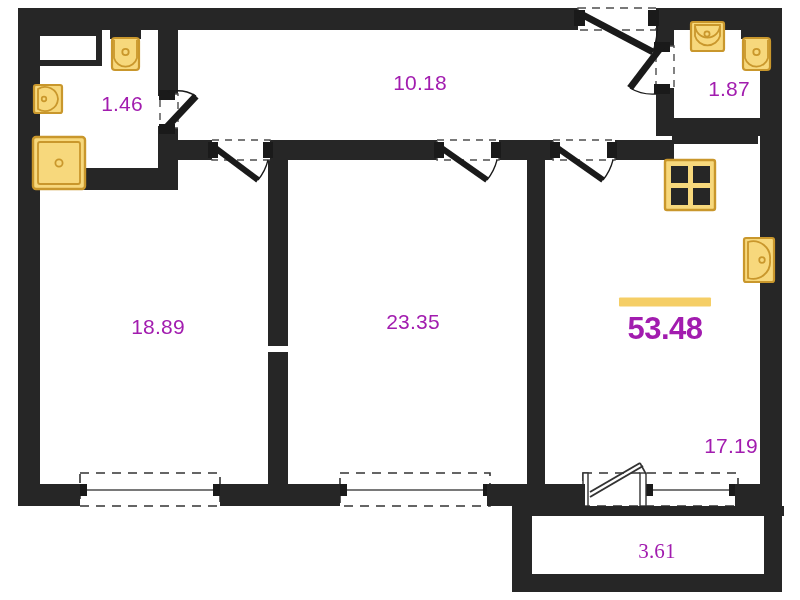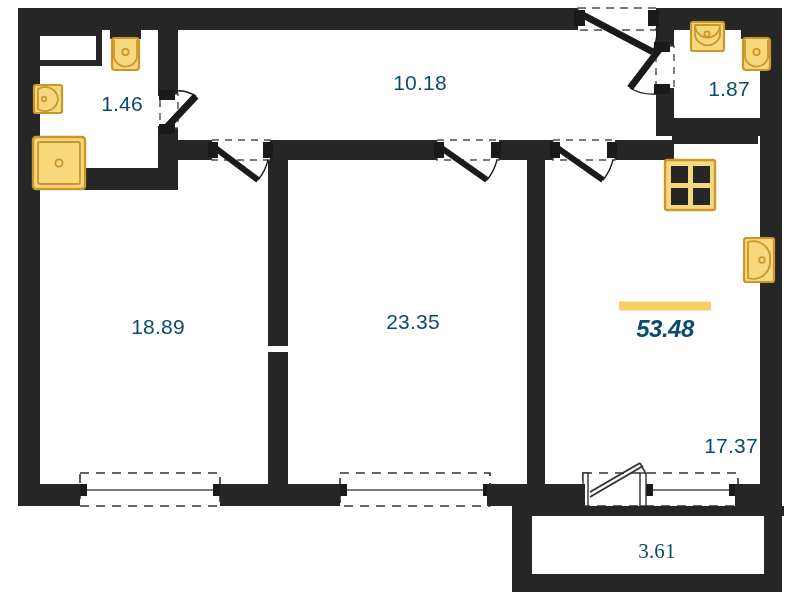--- a/index.html
+++ b/index.html
@@ -22,31 +22,30 @@
     position: absolute;
     top: 0;
     left: 0;
     width: 800px;
     height: 600px;
     display: block;
   }
   .room-label {
     position: absolute;
     font-family: "Liberation Sans", sans-serif;
-    color: #0c4a6e;
+    color: #a21caf;
     white-space: nowrap;
     transform: translate(-50%, -50%);
     letter-spacing: 0.2px;
   }
   .room-label.small { font-size: 21px; font-weight: 400; }
   .room-label.total {
-    font-size: 24px;
+    font-size: 31px;
     font-weight: 700;
     letter-spacing: -0.5px;
-    font-style: italic;
   }
   .total-wrap {
     position: absolute;
     transform: translate(-50%, -50%);
     text-align: center;
   }
   .total-bar {
     width: 92px;
     height: 9px;
     background: #f5ce66;
@@ -251,21 +250,21 @@
   <div class="room-label small" style="left:122px; top:104px;">1.46</div>
 
   <div class="room-label small" style="left:420px; top:83px;">10.18</div>
 
   <div class="room-label small" style="left:729px; top:89px;">1.87</div>
 
   <div class="room-label small" style="left:158px; top:327px;">18.89</div>
 
   <div class="room-label small" style="left:413px; top:322px;">23.35</div>
 
-  <div class="room-label small" style="left:731px; top:446px;">17.37</div>
+  <div class="room-label small" style="left:731px; top:446px;">17.19</div>
 
   <div class="room-label small" style="left:657px; top:551px;font-family:Liberation Serif, serif;">3.61</div>
 
   <div class="total-wrap" style="left:665px; top:322px;">
     <div class="total-bar"></div>
     <div class="room-label total" style="position:static; transform:none;">53.48</div>
   </div>
 
 </div>
 

